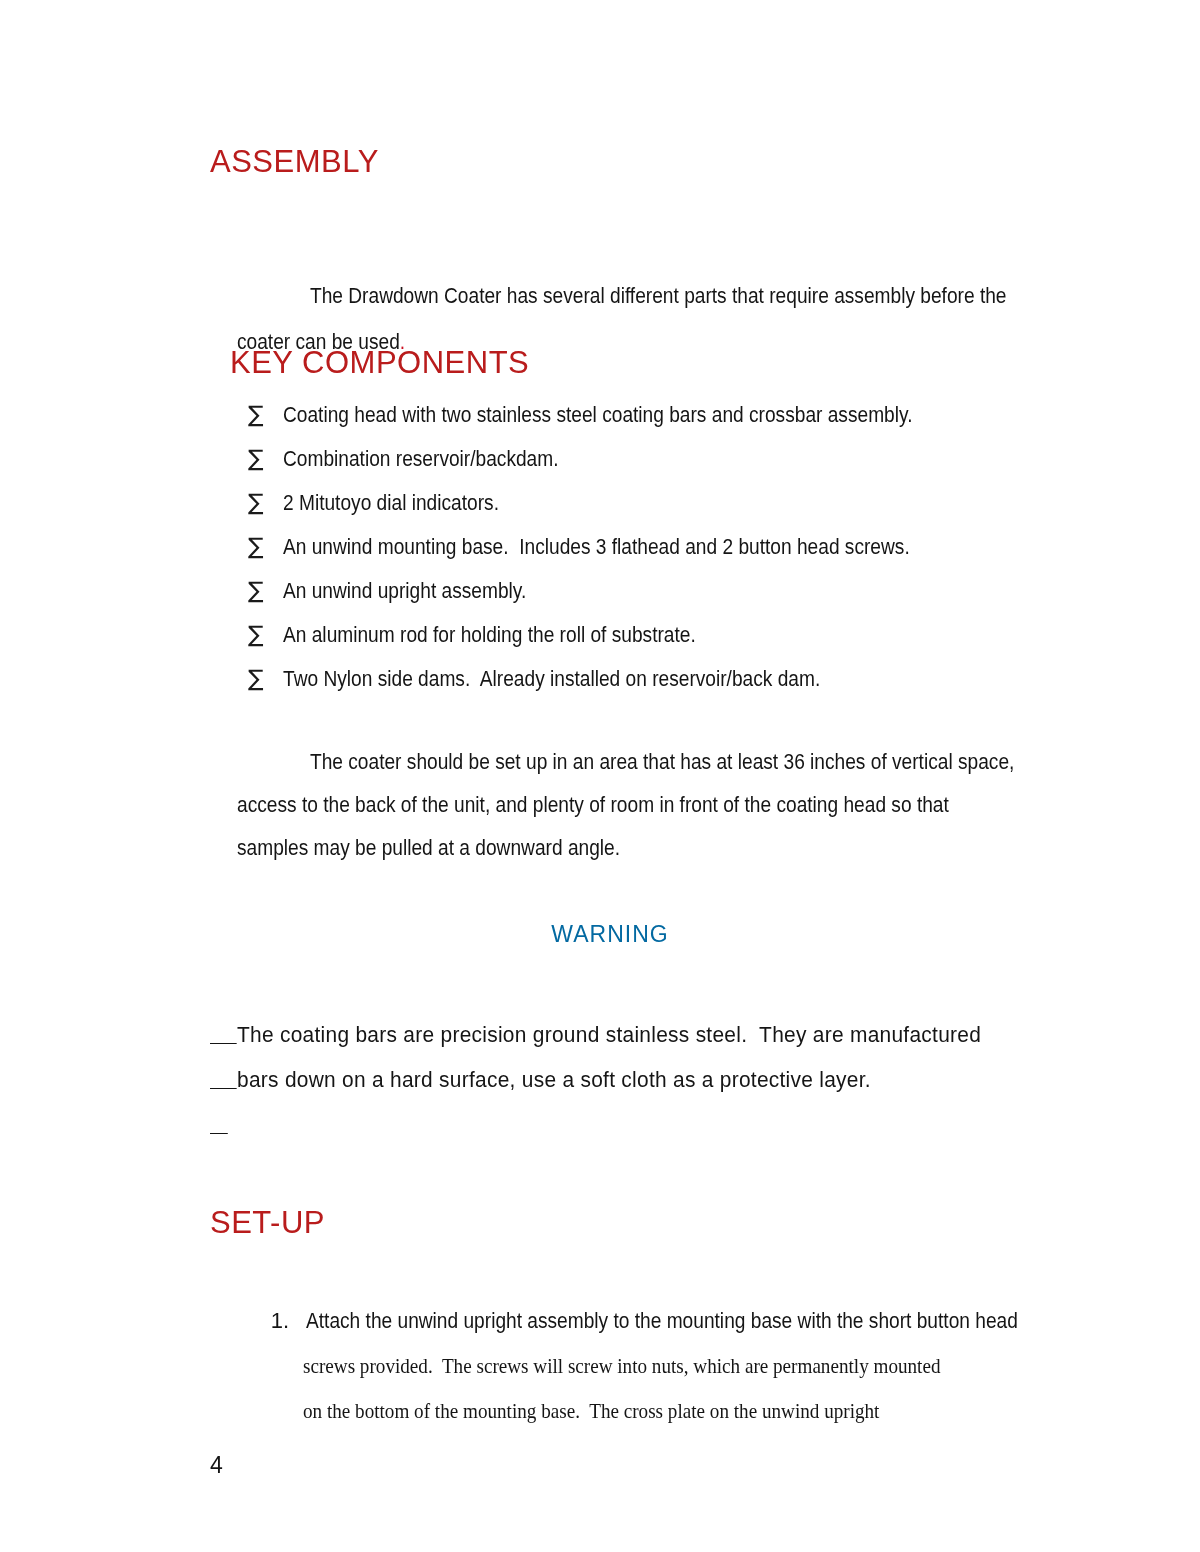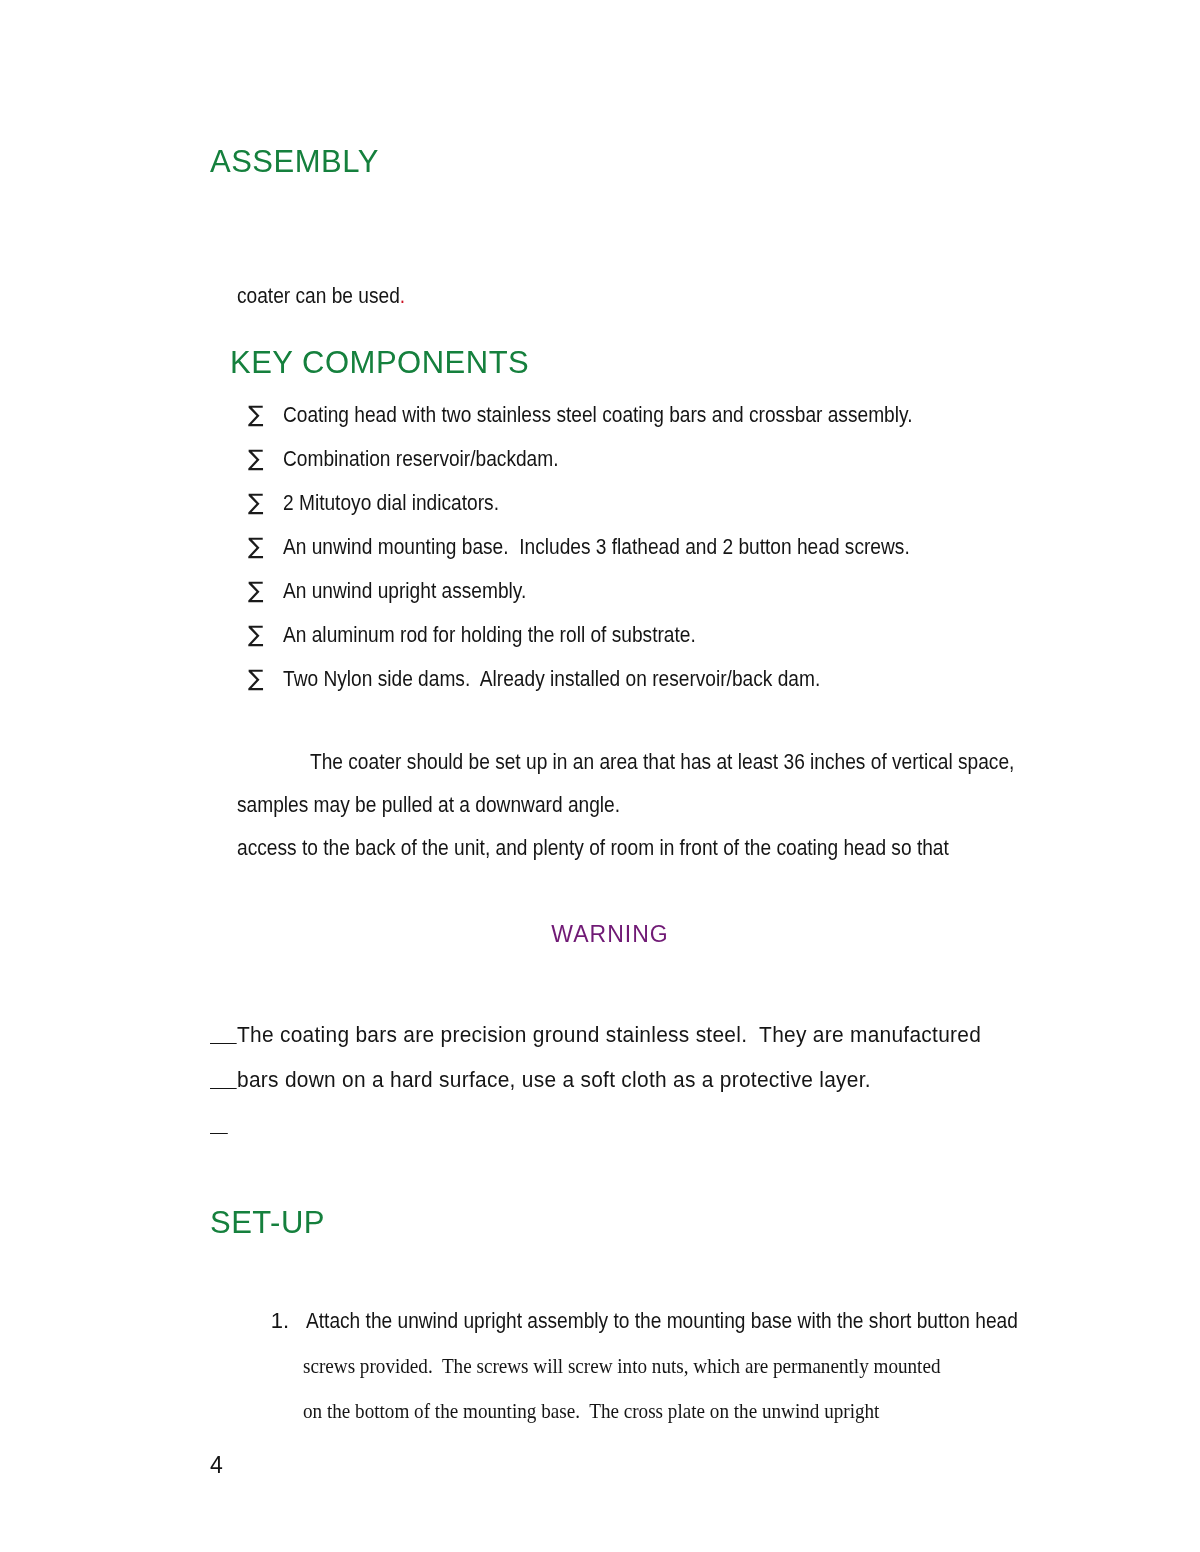--- a/index.html
+++ b/index.html
@@ -10,21 +10,21 @@
     background: #ffffff;
     font-family: "Liberation Sans", sans-serif;
     color: #151515;
     overflow: hidden;
   }
   .h1 {
     position: absolute;
     font-size: 31px;
     line-height: 36px;
     letter-spacing: 0.5px;
-    color: #15803d;
+    color: #b91c1c;
     white-space: pre;
   }
   
   .para { position: absolute; }
   .ln { white-space: pre; }
   .bline {
     display: inline-block;
     font-size: 22px;
     white-space: pre;
     transform: scaleX(0.87);
@@ -60,38 +60,41 @@
   .stepnum { display: inline-block; width: 35px; font-size: 22px; white-space: pre; }
   .warn-head {
     position: absolute;
     left: 210px;
     top: 921px;
     width: 800px;
     text-align: center;
     font-size: 23px;
     line-height: 27px;
     letter-spacing: 1px;
-    color: #701a75;
+    color: #0369a1;
   }
   .pagenum {
     position: absolute;
     left: 210px;
     top: 1452px;
     font-size: 23px;
     line-height: 27px;
   }
 </style>
 </head>
 <body>
 
 <div class="page">
 
   <div class="h1" style="left:210px; top:144px;">ASSEMBLY</div>
 
   <div class="para lh46" style="left:210px; top:227px; width:820px;">
+    <div class="ln indent">
+      <span class="bline">The Drawdown Coater has several different parts that require assembly before the</span>
+    </div>
     <div class="ln">
       <span class="bline"><span>coater can be used</span><span class="red">.</span></span>
     </div>
   </div>
 
   <div class="h1" style="left:210px; top:345px;margin-left:20px;">KEY COMPONENTS</div>
 
   <div class="blist">
     <div class="brow">
       <span class="bullet">∑</span>
@@ -121,24 +124,24 @@
       <span class="bullet">∑</span>
       <span class="bline">Two Nylon side dams.  Already installed on reservoir/back dam.</span>
     </div>
   </div>
 
   <div class="para lh43" style="left:210px; top:697px; width:820px;">
     <div class="ln indent">
       <span class="bline">The coater should be set up in an area that has at least 36 inches of vertical space,</span>
     </div>
     <div class="ln">
-      <span class="bline">samples may be pulled at a downward angle.</span>
+      <span class="bline">access to the back of the unit, and plenty of room in front of the coating head so that</span>
     </div>
     <div class="ln">
-      <span class="bline">access to the back of the unit, and plenty of room in front of the coating head so that</span>
+      <span class="bline">samples may be pulled at a downward angle.</span>
     </div>
   </div>
 
   <div class="warn-head">WARNING</div>
 
   <div class="para lh45" style="left:210px; top:967px; width:820px;text-decoration:underline;">
     <div class="ln">
       <span class="wline">The coating bars are precision ground stainless steel.  They are manufactured</span>
     </div>
     <div class="ln">

